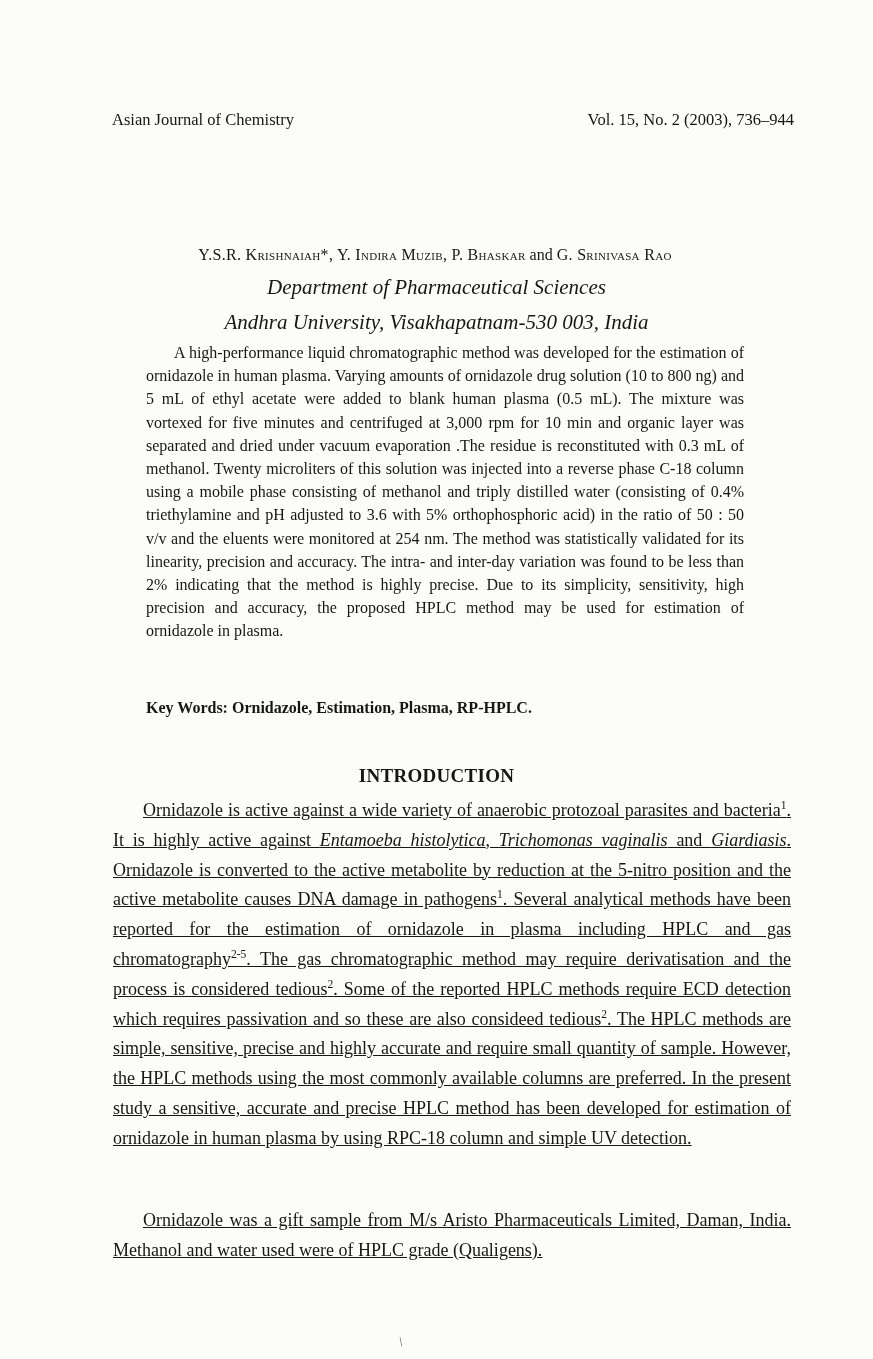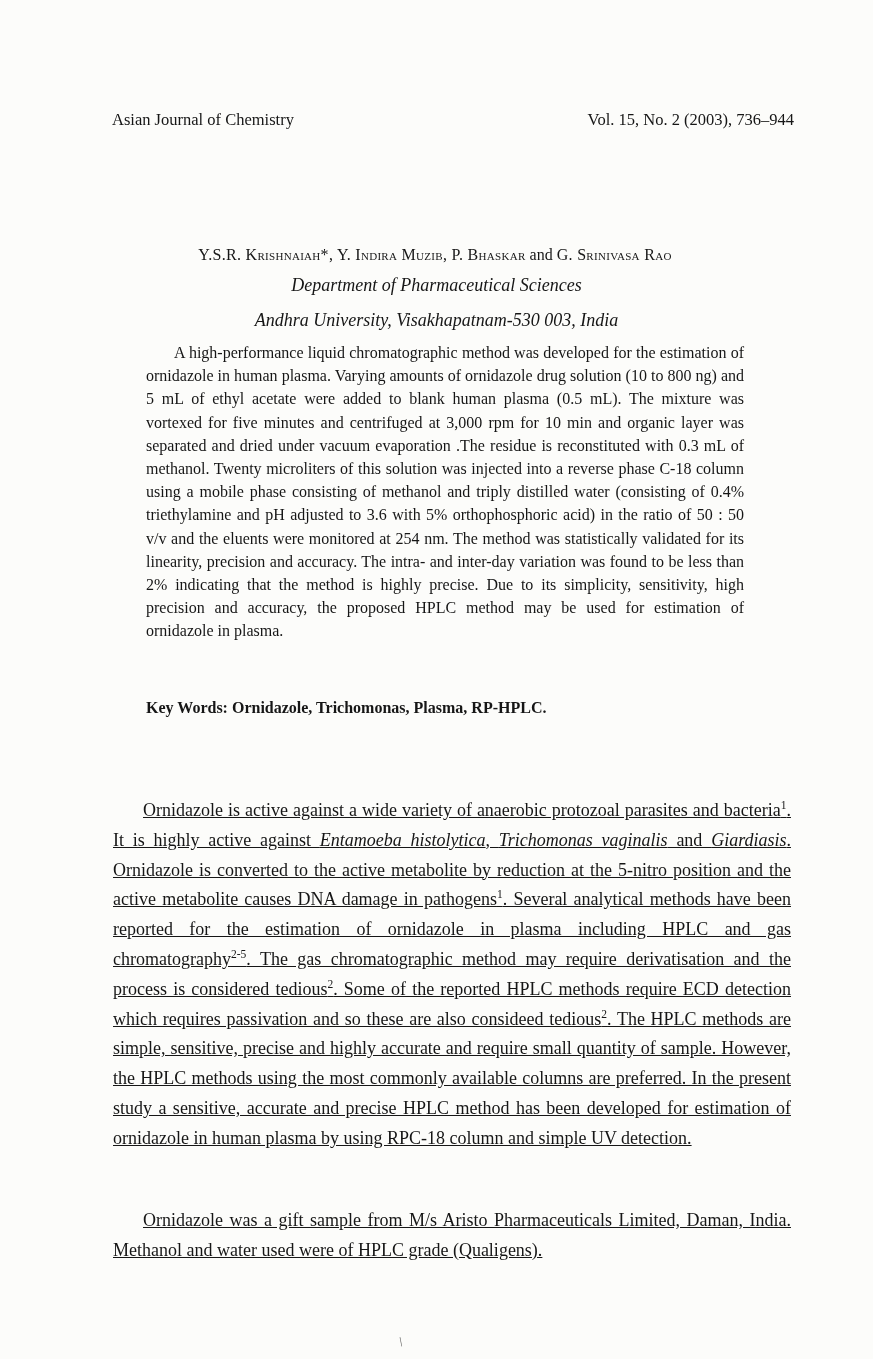--- a/index.html
+++ b/index.html
@@ -49,21 +49,21 @@
     text-align: center;
     font-size: 16px;
   }
   .sc { font-variant: small-caps; letter-spacing: 0.3px; }
 
   .affil {
     left: 0;
     width: 873px;
     text-align: center;
     font-style: italic;
-    font-size: 18px;
+    font-size: 21px;
   }
   .affil-dept { top: 275px; }
   .affil-univ { top: 310px; }
 
   .abstract {
     top: 341px;
     left: 146px;
     width: 598px;
     font-size: 16px;
     line-height: 23.2px;
@@ -127,22 +127,23 @@
 
 
   <div class="abs authors"><span class="sc">Y.S.R. Krishnaiah*, Y. Indira Muzib, P. Bhaskar</span><span> and </span><span class="sc">G. Srinivasa Rao</span></div>
 
   <div class="abs affil affil-dept">Department of Pharmaceutical Sciences</div>
 
   <div class="abs affil affil-univ">Andhra University, Visakhapatnam-530 003, India</div>
 
   <div class="abs abstract">A high-performance liquid chromatographic method was developed for the estimation of ornidazole in human plasma. Varying amounts of ornidazole drug solution (10 to 800 ng) and 5 mL of ethyl acetate were added to blank human plasma (0.5 mL). The mixture was vortexed for five minutes and centrifuged at 3,000 rpm for 10 min and organic layer was separated and dried under vacuum evaporation .The residue is reconstituted with 0.3 mL of methanol. Twenty microliters of this solution was injected into a reverse phase C-18 column using a mobile phase consisting of methanol and triply distilled water (consisting of 0.4% triethylamine and pH adjusted to 3.6 with 5% orthophosphoric acid) in the ratio of 50 : 50 v/v and the eluents were monitored at 254 nm. The method was statistically validated for its linearity, precision and accuracy. The intra- and inter-day variation was found to be less than 2% indicating that the method is highly precise. Due to its simplicity, sensitivity, high precision and accuracy, the proposed HPLC method may be used for estimation of ornidazole in plasma.</div>
 
-  <div class="abs keywords">Key Words: Ornidazole, Trichomonas, Plasma, RP-HPLC.</div>
+  <div class="abs keywords">Key Words: Ornidazole, Estimation, Plasma, RP-HPLC.</div>
 
+  <h2 class="abs section-heading heading-introduction">INTRODUCTION</h2>
 
   <p class="abs body-para para-introduction"><span>Ornidazole  is active against a wide variety of anaerobic protozoal parasites and bacteria</span><sup>1</sup><span>. It is highly active against </span><span class="i">Entamoeba histolytica</span><span>, </span><span class="i">Trichomonas vaginalis</span><span> and </span><span class="i">Giardiasis</span><span>. Ornidazole is converted to the active metabolite by reduction at the 5-nitro position and the active metabolite causes DNA damage in pathogens</span><sup>1</sup><span>. Several analytical methods have been reported for the estimation of ornidazole in plasma including HPLC and gas chromatography</span><sup>2-5</sup><span>. The gas chromatographic method may require derivatisation and the process is considered tedious</span><sup>2</sup><span>. Some of the reported HPLC methods require ECD detection which requires passivation and so these are also consideed tedious</span><sup>2</sup><span>. The HPLC methods are simple, sensitive, precise and highly accurate and require small quantity of sample. However, the HPLC methods using the most commonly available columns are preferred. In the present study a sensitive, accurate and precise HPLC method has been developed for estimation of ornidazole in human plasma by using RPC-18 column and simple UV detection.</span></p>
 
 
   <p class="abs body-para para-experimental">Ornidazole was a gift sample from M/s Aristo Pharmaceuticals Limited, Daman, India. Methanol and water used were of HPLC grade (Qualigens).</p>
 
   <span class="abs artifact">\</span>
 
 </div>
 

